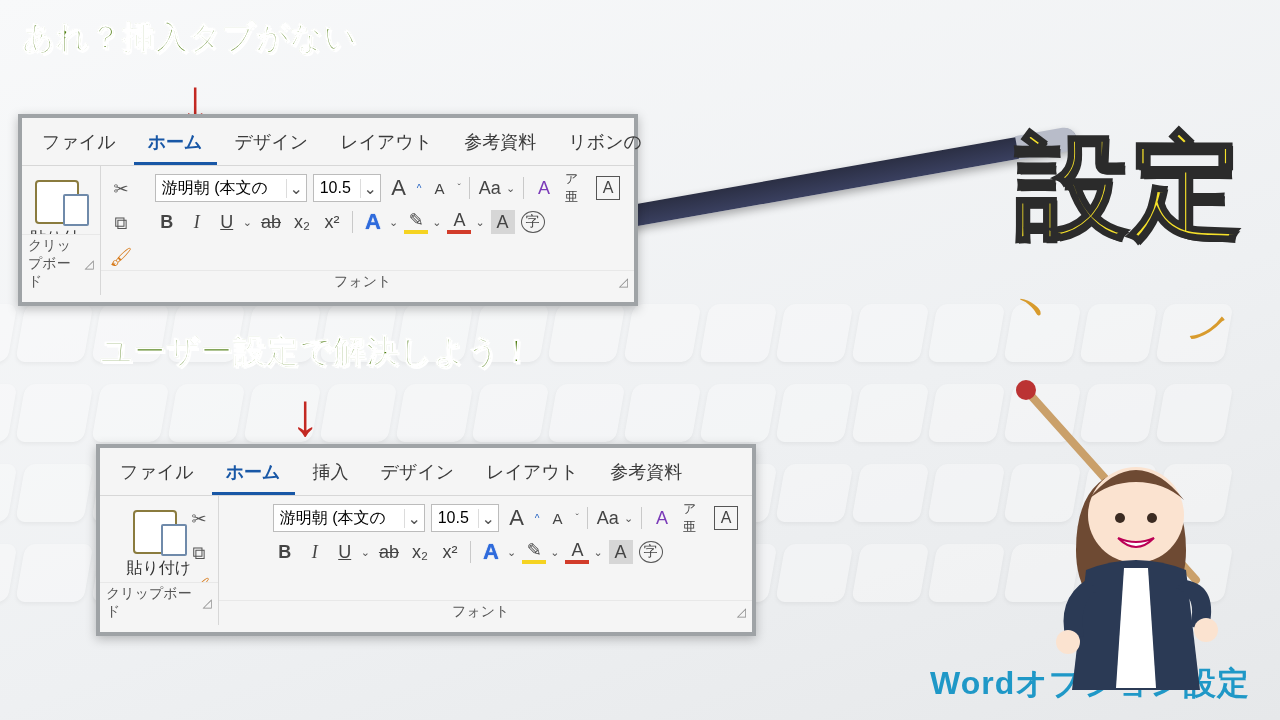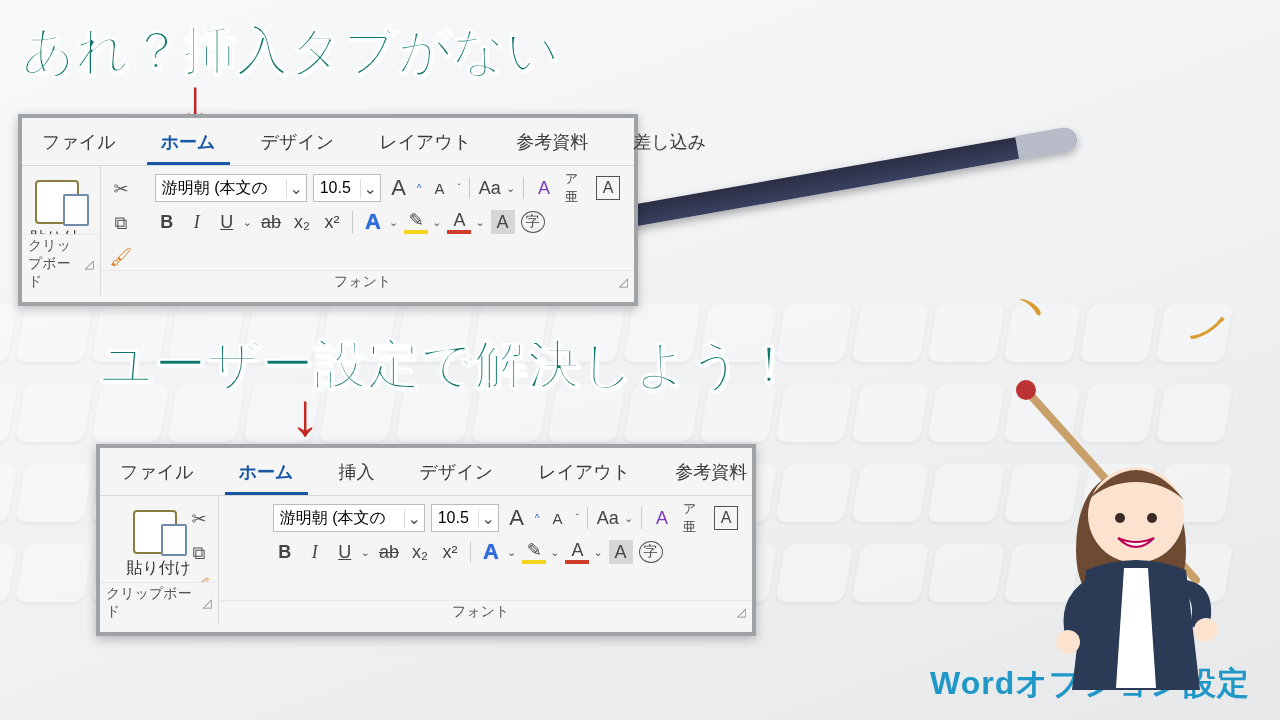--- a/index.html
+++ b/index.html
@@ -18,35 +18,35 @@
   
   .pen { position:absolute; right:200px; top:170px; width:500px; height:22px;
     background:linear-gradient(#2b2f44,#3a4060); border-radius:12px; transform:rotate(-10deg);
     box-shadow:0 4px 8px rgba(0,0,0,.3); }
   .pen::before{content:"";position:absolute;right:0;top:-1px;width:60px;height:24px;background:#b8bcc9;border-radius:0 14px 14px 0;}
 
   
   .title { position:absolute; right:36px; top:10px; font-size:112px; font-weight:800; line-height:1.05;
     color:#f5e02a; -webkit-text-stroke:3px #2b2b2b; text-shadow:2px 2px 0 #2b2b2b; letter-spacing:2px;}
   
-  .callout { position:absolute; color:#0f766e; font-size:52px; font-weight:700;
+  .callout { position:absolute; color:#4d7c0f; font-size:32px; font-weight:700;
     -webkit-text-stroke:1px #fff; text-shadow:0 0 3px #fff,2px 2px 0 #fff; letter-spacing:1px;}
   .c1{left:22px; top:16px;}
   .c2{left:100px; top:330px;}
   .arrow { position:absolute; font-size:60px; color:#c32923; font-weight:900; text-shadow:0 0 3px #fff;}
   .a1{left:180px; top:66px;}
   .a2{left:290px; top:380px;}
 
   .subtitle { position:absolute; right:30px; bottom:14px; color:#1f98c7; font-size:32px; font-weight:600; letter-spacing:1px;}
 
   
   .panel { position:absolute; background:#f5f5f5; border:4px solid #9fa3a6; box-shadow:0 3px 10px rgba(0,0,0,.25); }
   .p1 { left:18px; top:114px; width:620px; height:192px; }
   .p2 { left:96px; top:444px; width:660px; height:192px; }
-  .tabs { display:flex; gap:17px; padding:6px 6px 0; font-size:18px; color:#3b3b3b; }
+  .tabs { display:flex; gap:4px; padding:6px 6px 0; font-size:18px; color:#3b3b3b; }
   .tab { padding:6px 14px 8px; cursor:pointer; white-space:nowrap; }
   .tab.active { color:#1857a6; border-bottom:3px solid #1857a6; font-weight:600;}
   .rcontent { display:flex; height:130px; border-top:1px solid #d7d7d7;}
   .group { padding:6px 8px 2px; position:relative; }
   .group + .group { border-left:1px solid #d7d7d7;padding-left:48px; }
   .gfoot { position:absolute; bottom:0; left:0; right:0; display:flex; justify-content:space-between; align-items:center;
     font-size:14px; color:#555; padding:2px 6px 4px; border-top:1px solid #e8e8e8; background:#f5f5f5;}
   .gfoot .dl { font-size:12px; color:#888; }
 
   
@@ -85,36 +85,36 @@
 <div class="bgkeys">
   <div class="row r1"><span class="k"></span><span class="k"></span><span class="k"></span><span class="k"></span><span class="k"></span><span class="k"></span><span class="k"></span><span class="k"></span><span class="k"></span><span class="k"></span><span class="k"></span><span class="k"></span><span class="k"></span><span class="k"></span><span class="k"></span><span class="k"></span><span class="k"></span></div>
   <div class="row r2"><span class="k"></span><span class="k"></span><span class="k"></span><span class="k"></span><span class="k"></span><span class="k"></span><span class="k"></span><span class="k"></span><span class="k"></span><span class="k"></span><span class="k"></span><span class="k"></span><span class="k"></span><span class="k"></span><span class="k"></span><span class="k"></span><span class="k"></span></div>
   <div class="row r3"><span class="k"></span><span class="k"></span><span class="k"></span><span class="k"></span><span class="k"></span><span class="k"></span><span class="k"></span><span class="k"></span><span class="k"></span><span class="k"></span><span class="k"></span><span class="k"></span><span class="k"></span><span class="k"></span><span class="k"></span><span class="k"></span><span class="k"></span></div>
   <div class="row r4"><span class="k"></span><span class="k"></span><span class="k"></span><span class="k"></span><span class="k"></span><span class="k"></span><span class="k"></span><span class="k"></span><span class="k"></span><span class="k"></span><span class="k"></span><span class="k"></span><span class="k"></span><span class="k"></span><span class="k"></span><span class="k"></span><span class="k"></span></div>
 </div>
 
 <div class="pen"></div>
 
 <div class="title">
-  <br>
+  <br><span>設定</span>
 </div>
 
 <div class="callout c1">あれ？挿入タブがない</div>
 <div class="arrow a1">↓</div>
 <div class="callout c2">ユーザー設定で解決しよう！</div>
 <div class="arrow a2">↓</div>
 
 <div class="panel p1">
   <div class="tabs">
     <div class="tab">ファイル</div>
     <div class="tab active">ホーム</div>
     <div class="tab">デザイン</div>
     <div class="tab">レイアウト</div>
     <div class="tab">参考資料</div>
-    <div class="tab">差し込み</div>
+    <div class="tab">リボンの</div>
   </div>
   <div class="rcontent">
     <div class="group clip">
       <div class="pasteicon">
         <div class="board"></div>
           <div class="doc"></div>
       </div>
       <div class="pastelbl">貼り付け</div>
       <div class="minibtns">
         <div class="mini">✂</div>

